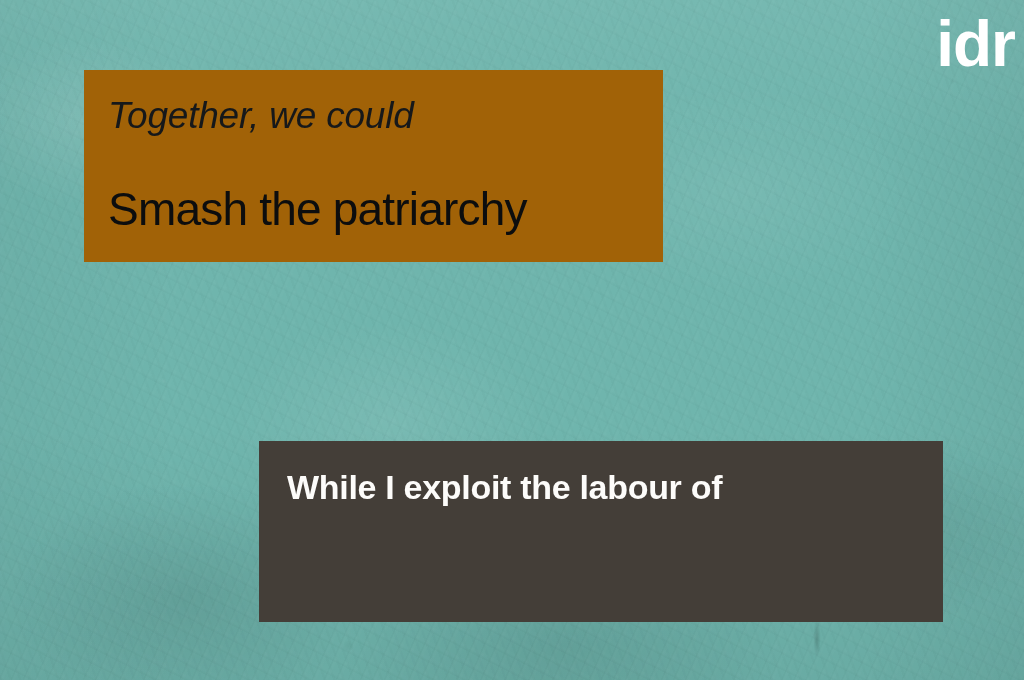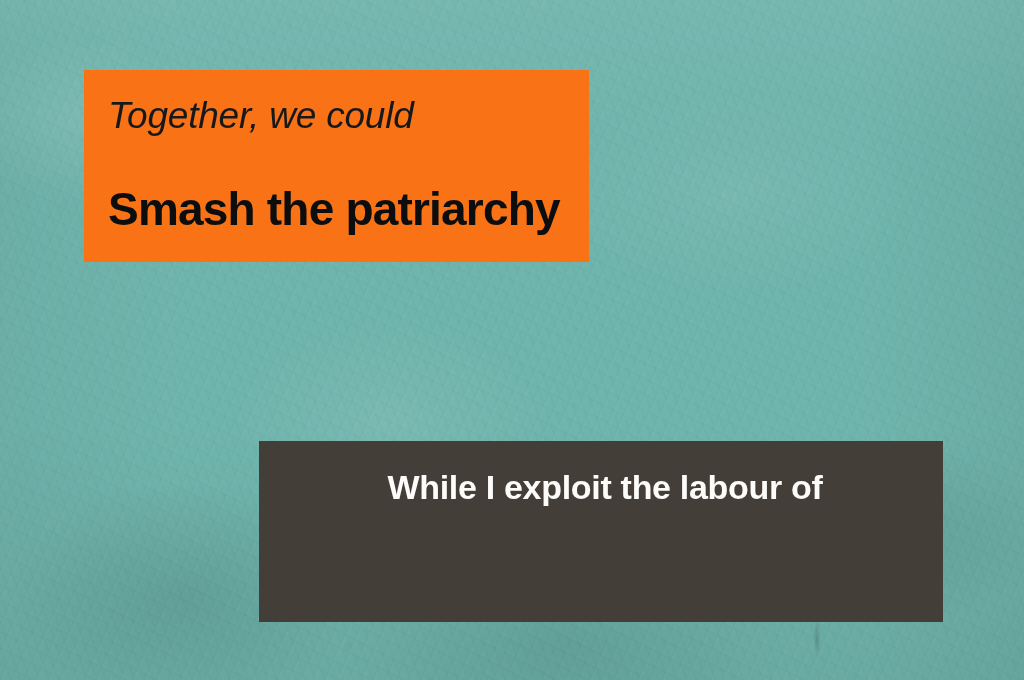--- a/index.html
+++ b/index.html
@@ -88,39 +88,39 @@
     line-height: 76px;
     text-align: right;
     user-select: none;
   }
 
   
   .card-light {
     position: absolute;
     left: 84px;
     top: 70px;
-    width: 505px;
+    width: 579px;
     height: 192px;
-    background: #f97316;
+    background: #a16207;
     box-sizing: border-box;
     padding: 24px 22px 0 24px;
   }
   .card-light .lede {
     font-size: 37px;
     font-style: italic;
     font-weight: 400;
     color: #16181a;
     line-height: 44px;
     letter-spacing: -0.2px;
     margin: 0;
     white-space: nowrap;
   }
   .card-light .punch {
     font-size: 46px;
-    font-weight: 700;
+    font-weight: 400;
     color: #0c0d0e;
     line-height: 54px;
     letter-spacing: -0.8px;
     margin: 44px 0 0 0;
     white-space: nowrap;
   }
 
   
   .card-dark {
     position: absolute;
@@ -133,34 +133,35 @@
     padding: 22px 20px 0 28px;
   }
   .card-dark .body {
     font-size: 34px;
     font-weight: 700;
     color: #fdfcfa;
     line-height: 48px;
     letter-spacing: -0.3px;
     margin: 0;
   }
-  .card-dark .body .ln { display: block; white-space: nowrap; text-align: center; }
+  .card-dark .body .ln { display: block; white-space: nowrap; }
 </style>
 </head>
 <body>
 
 <div id="canvas">
 
   <div class="bg-base"></div>
   <div class="bg-tex-a"></div>
   <div class="bg-tex-b"></div>
   <div class="bg-tex-c"></div>
   <div class="bg-vignette"></div>
   <div class="bg-streak"></div>
 
+  <div class="logo">idr</div>
 
   <div class="card-light">
     <p class="lede">Together, we could</p>
     <p class="punch">Smash the patriarchy</p>
   </div>
 
   <div class="card-dark">
     <p class="body">
       <span class="ln">While I exploit the labour of</span>
     </p>

